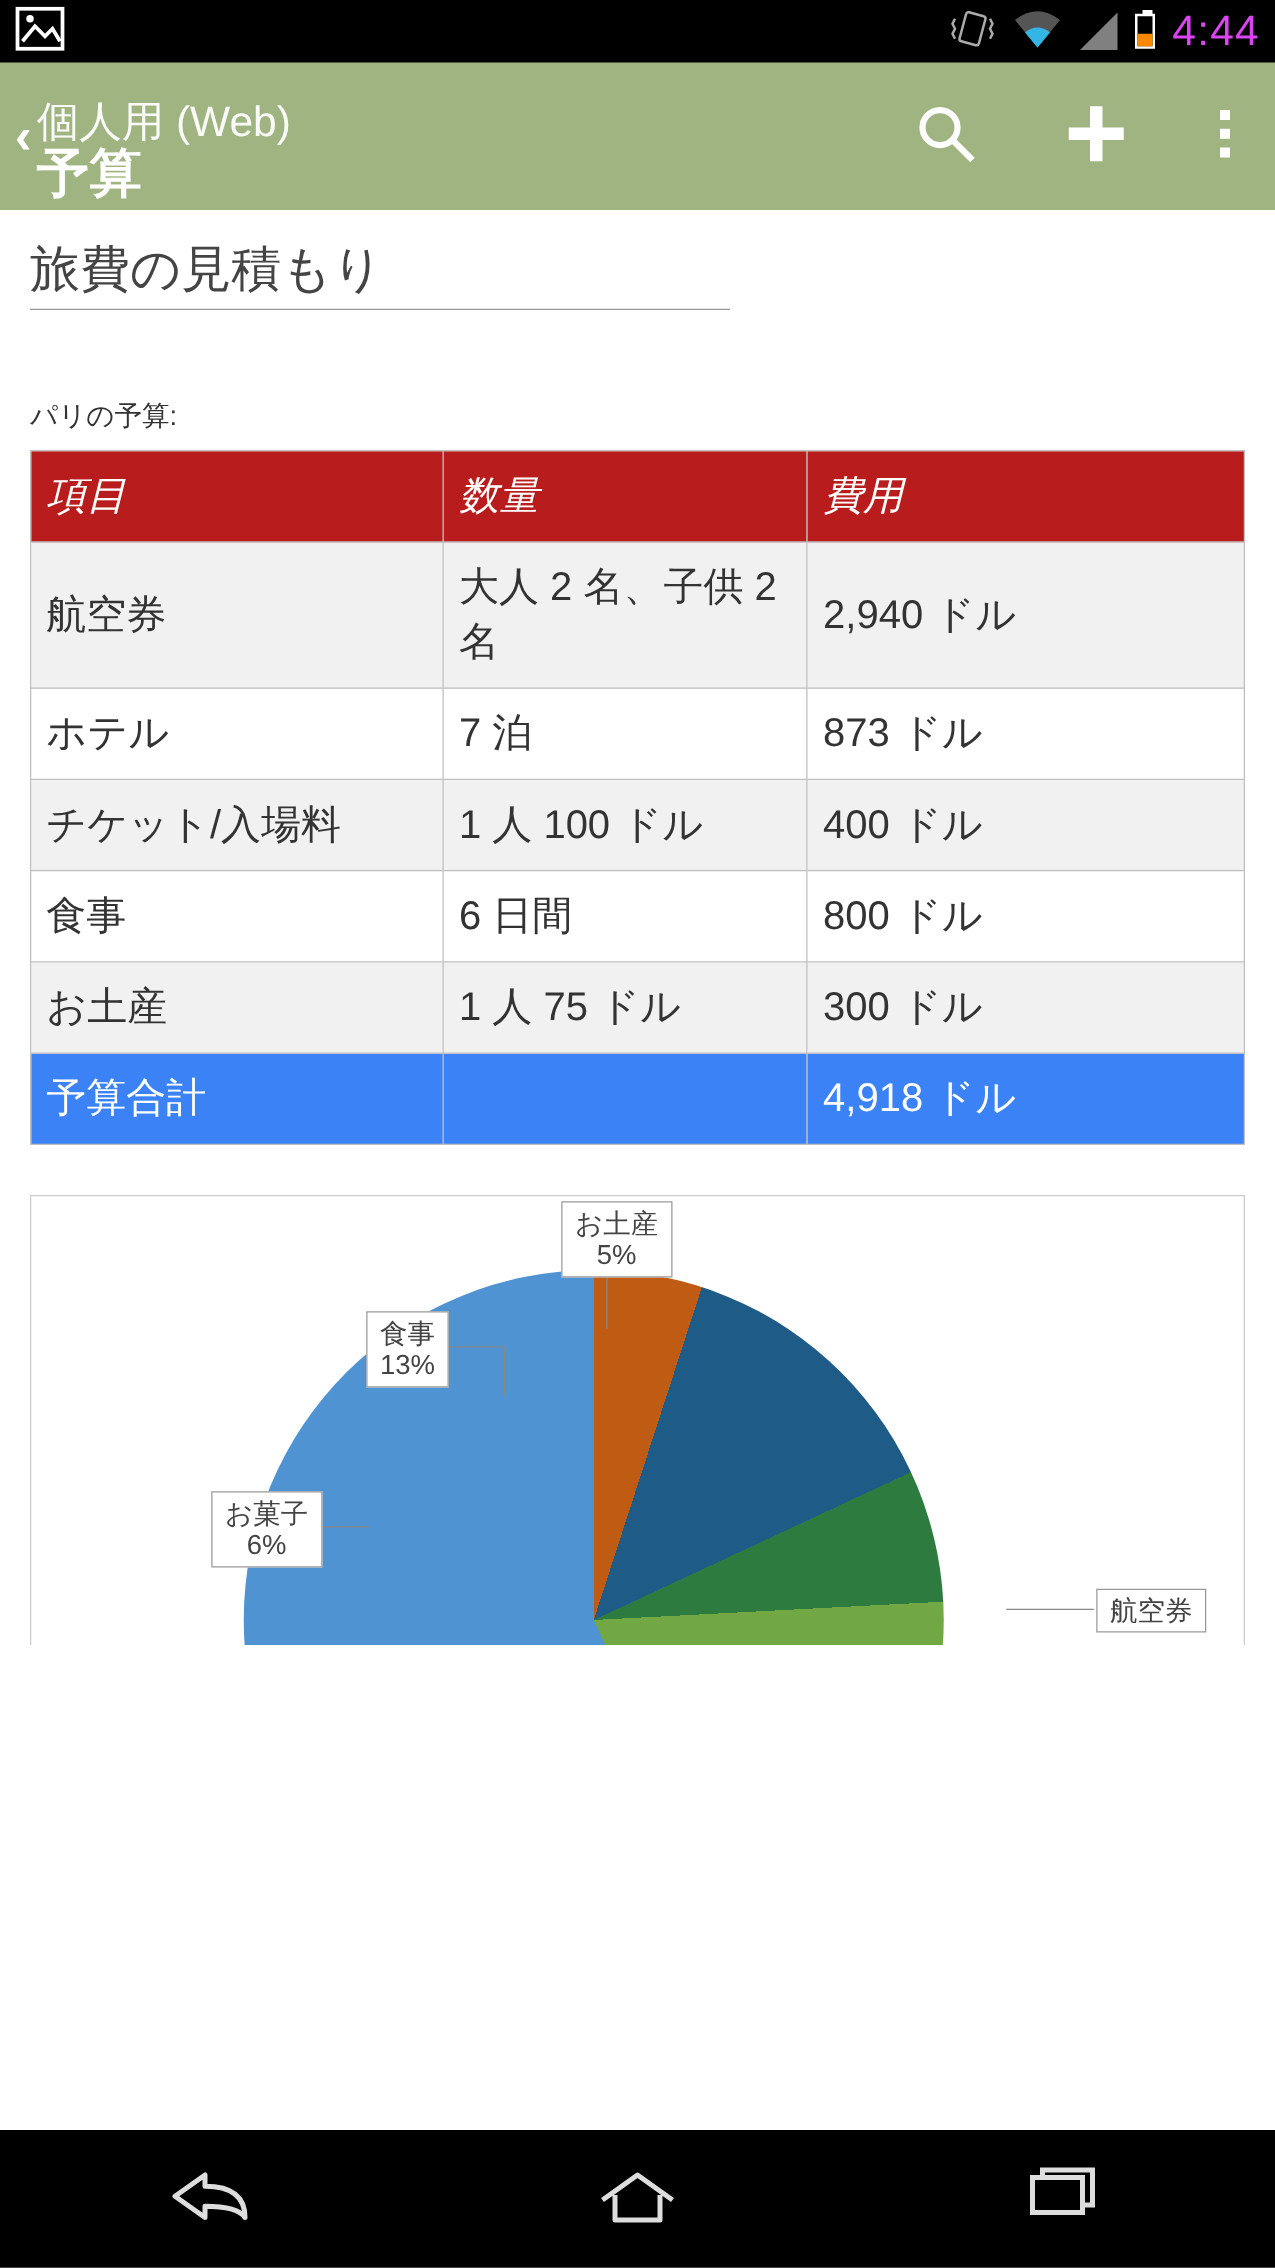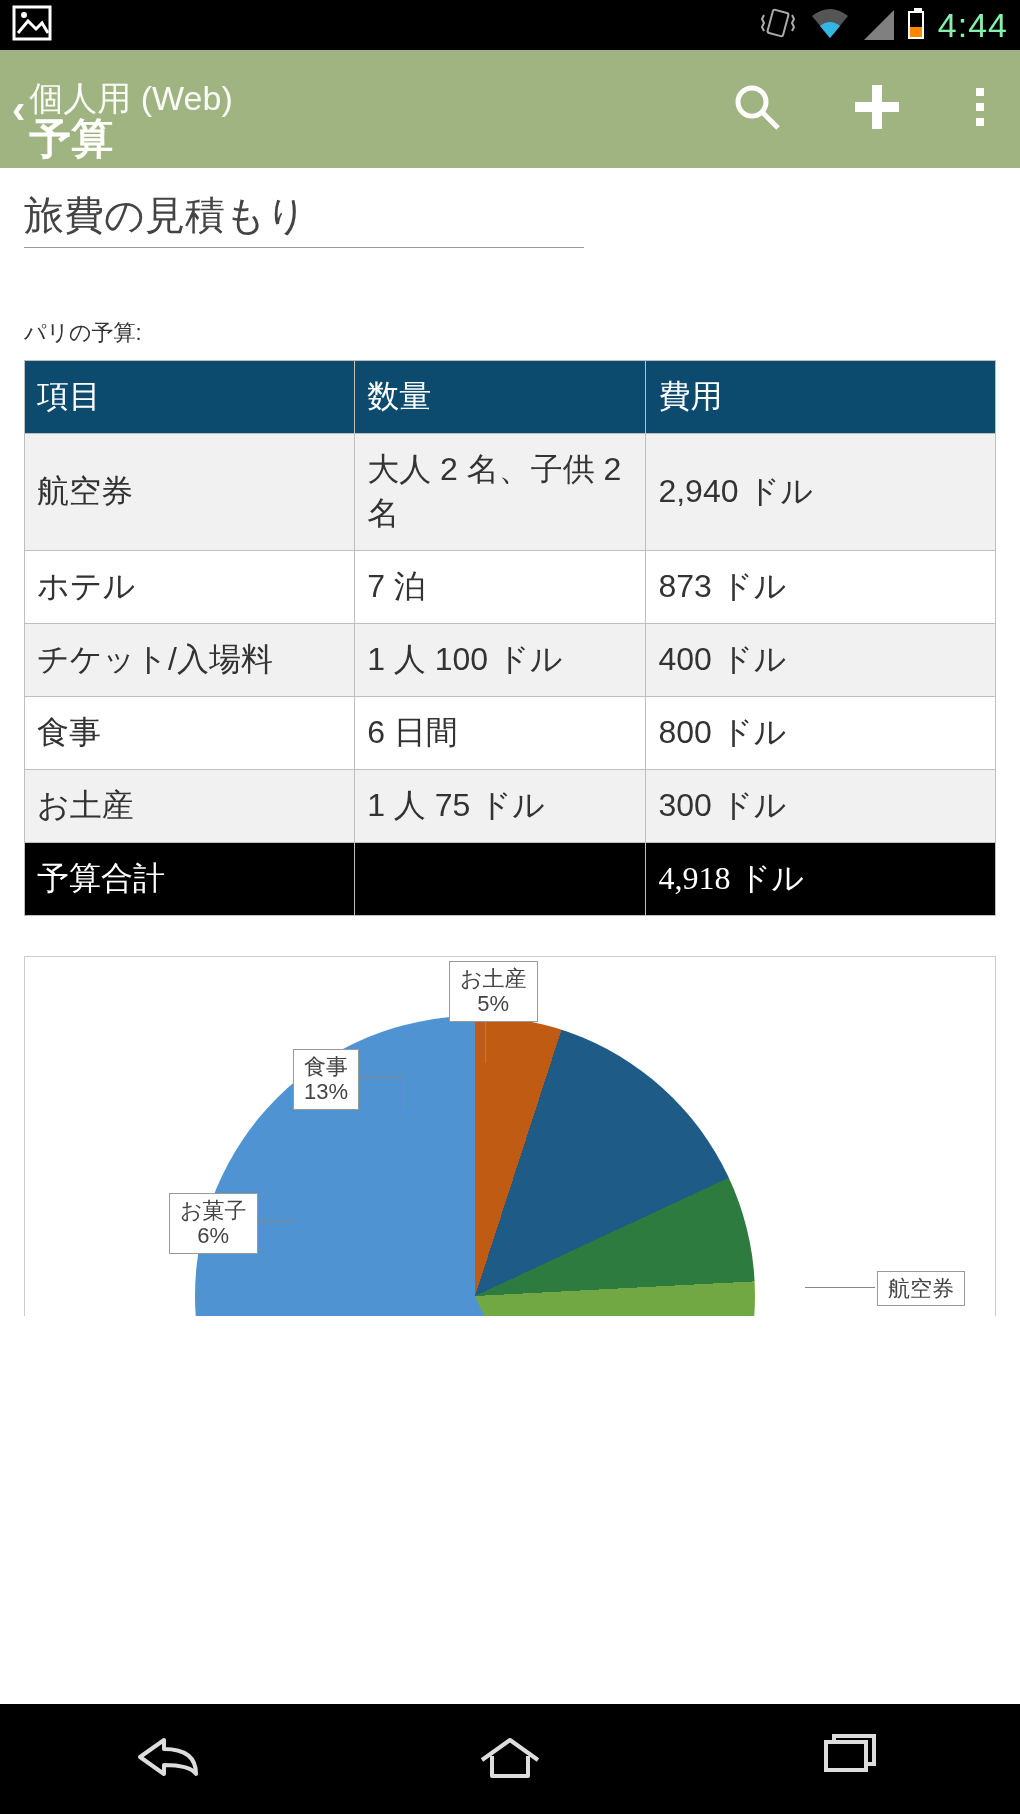--- a/index.html
+++ b/index.html
@@ -4,21 +4,21 @@
 <style>
   * { box-sizing: border-box; margin: 0; padding: 0; }
   html, body { width: 1020px; height: 1814px; font-family: "Segoe UI", "Meiryo", sans-serif; background: #000; }
 
   .screen { width: 1020px; height: 1814px; background: #000; display: flex; flex-direction: column; }
 
   
   .status-bar { height: 50px; background: #000; color: #fff; display: flex; align-items: center; padding: 0 12px; }
   .status-left { flex: 0 0 auto; }
   .status-right { margin-left: auto; display: flex; align-items: center; gap: 14px; }
-  .clock { color: #86efac; font-size: 34px; letter-spacing: 1px; }
+  .clock { color: #d946ef; font-size: 34px; letter-spacing: 1px; }
   .sig-tri { width:0;height:0;border-left:30px solid transparent;border-bottom:30px solid #808080; position:relative; }
   .batt { width:16px;height:28px;border:2px solid #fff;position:relative; }
   .batt::before { content:""; position:absolute; top:-5px; left:4px; width:8px; height:4px; background:#fff; }
   .batt::after { content:""; position:absolute; bottom:0; left:0; right:0; height:10px; background:#ff8800; }
 
   
   .app-bar { height: 118px; background: #9fb481; color: #fff; display: flex; align-items: center; padding: 0 12px; }
   .back-caret { font-size: 40px; font-weight: bold; margin-right: 4px; }
   .titles { display: flex; flex-direction: column; line-height: 1.05; margin-top: 24px; }
   .subtitle { font-size: 34px; opacity: .95; }
@@ -31,24 +31,24 @@
   .note-title { font-size: 40px; color:#444; border-bottom: 1px solid #999; display:inline-block; padding-bottom: 4px; width: 560px; }
   .meta { margin-top: 16px; font-size: 34px; color:#9a9a9a; }
   .meta span { margin-right: 60px; }
 
   .link { display:block; margin-top: 90px; font-size: 36px; color:#1a4bd6; text-decoration: underline; }
 
   .section-title { margin-top: 70px; font-size: 22px; color:#333; }
 
   table.budget { width: 100%; border-collapse: collapse; margin-top: 12px; table-layout: fixed; }
   table.budget th, table.budget td { border: 1px solid #bfbfbf; padding: 14px 12px; font-size: 32px; text-align: left; color:#333; }
-  table.budget th { background:#0c4a6e; color:#fff; font-weight: normal; }
+  table.budget th { background:#b91c1c; color:#fff; font-weight: normal; font-style: italic; }
   table.budget tr:nth-child(odd) td { background:#f1f1f1; }
   table.budget tr:nth-child(even) td { background:#ffffff; }
-  table.budget tr.total td { background:#000000; color:#fff;font-family:Liberation Serif, serif; }
+  table.budget tr.total td { background:#3b82f6; color:#fff; }
   table.budget col.c1 { width: 34%; }
   table.budget col.c2 { width: 30%; }
   table.budget col.c3 { width: 36%; }
 
   
   .chart-wrap { margin-top: 40px; height: 360px; position: relative; border:1px solid #ccc; border-bottom:none; overflow:hidden; }
   .pie-clip { position:absolute; left:170px; bottom:-260px; width:560px; height:560px; }
   .pie { width:560px; height:560px; border-radius:50%; background: conic-gradient(
       #bf5b12 0deg 18deg,
       #1f5b87 18deg 65deg,

